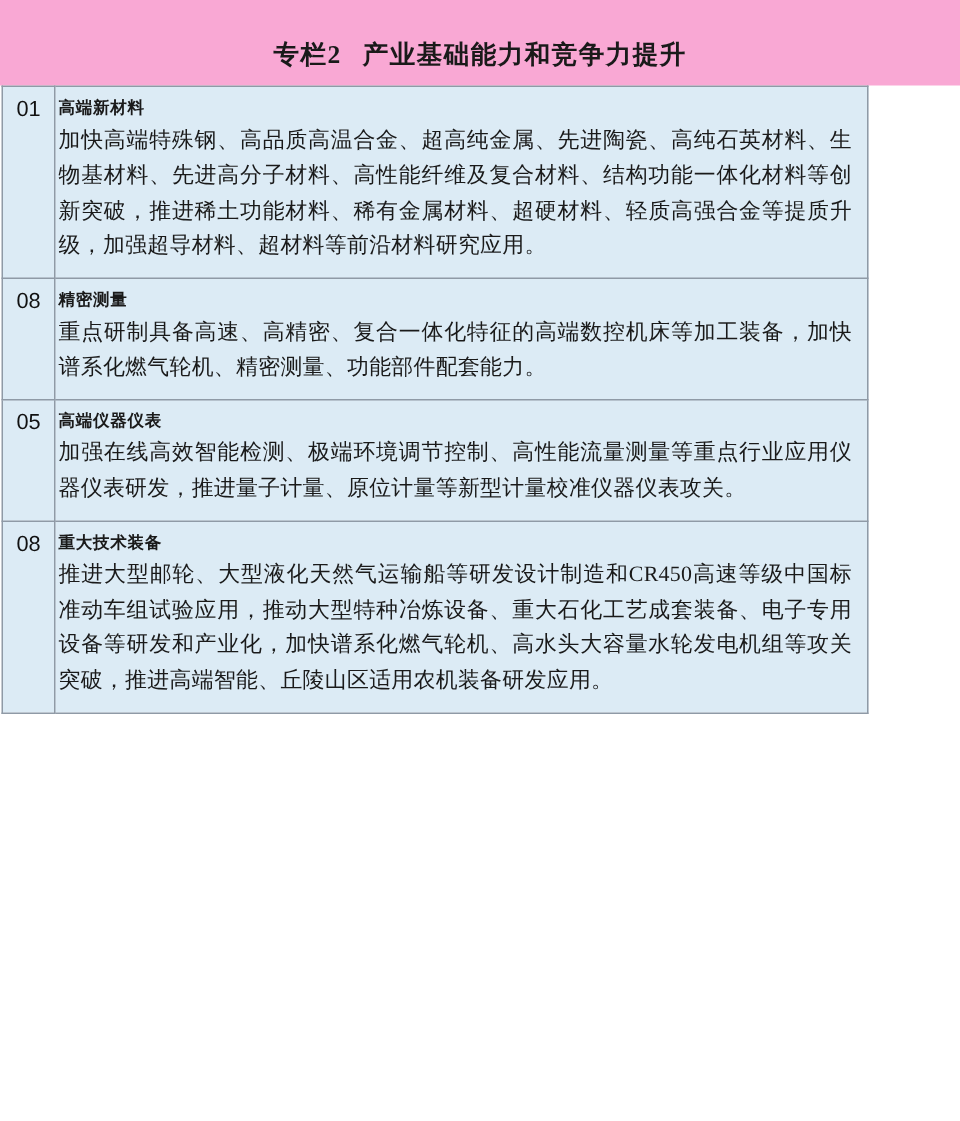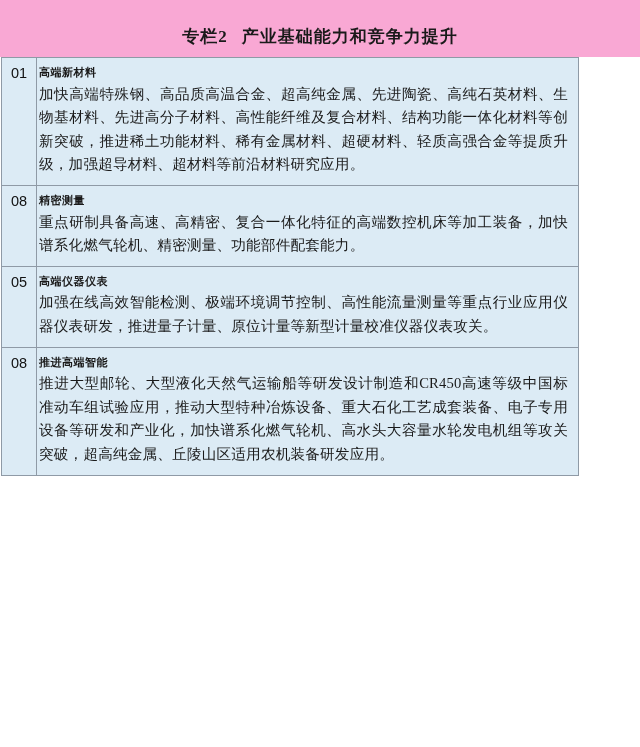--- a/index.html
+++ b/index.html
@@ -101,20 +101,20 @@
       <tr>
         <td class="num-cell">05</td>
         <td class="body-cell">
           <div class="item-title">高端仪器仪表</div>
           <div class="item-text">加强在线高效智能检测、极端环境调节控制、高性能流量测量等重点行业应用仪器仪表研发，推进量子计量、原位计量等新型计量校准仪器仪表攻关。</div>
         </td>
       </tr>
       <tr>
         <td class="num-cell">08</td>
         <td class="body-cell">
-          <div class="item-title">推进高端智能</div>
-          <div class="item-text last-clip">推进大型邮轮、大型液化天然气运输船等研发设计制造和CR450高速等级中国标准动车组试验应用，推动大型特种冶炼设备、重大石化工艺成套装备、电子专用设备等研发和产业化，加快谱系化燃气轮机、高水头大容量水轮发电机组等攻关突破，超高纯金属、丘陵山区适用农机装备研发应用。</div>
+          <div class="item-title">重大技术装备</div>
+          <div class="item-text last-clip">推进大型邮轮、大型液化天然气运输船等研发设计制造和CR450高速等级中国标准动车组试验应用，推动大型特种冶炼设备、重大石化工艺成套装备、电子专用设备等研发和产业化，加快谱系化燃气轮机、高水头大容量水轮发电机组等攻关突破，推进高端智能、丘陵山区适用农机装备研发应用。</div>
         </td>
       </tr>
     </tbody>
   </table>
 
 </div>
 
 </body></html>

